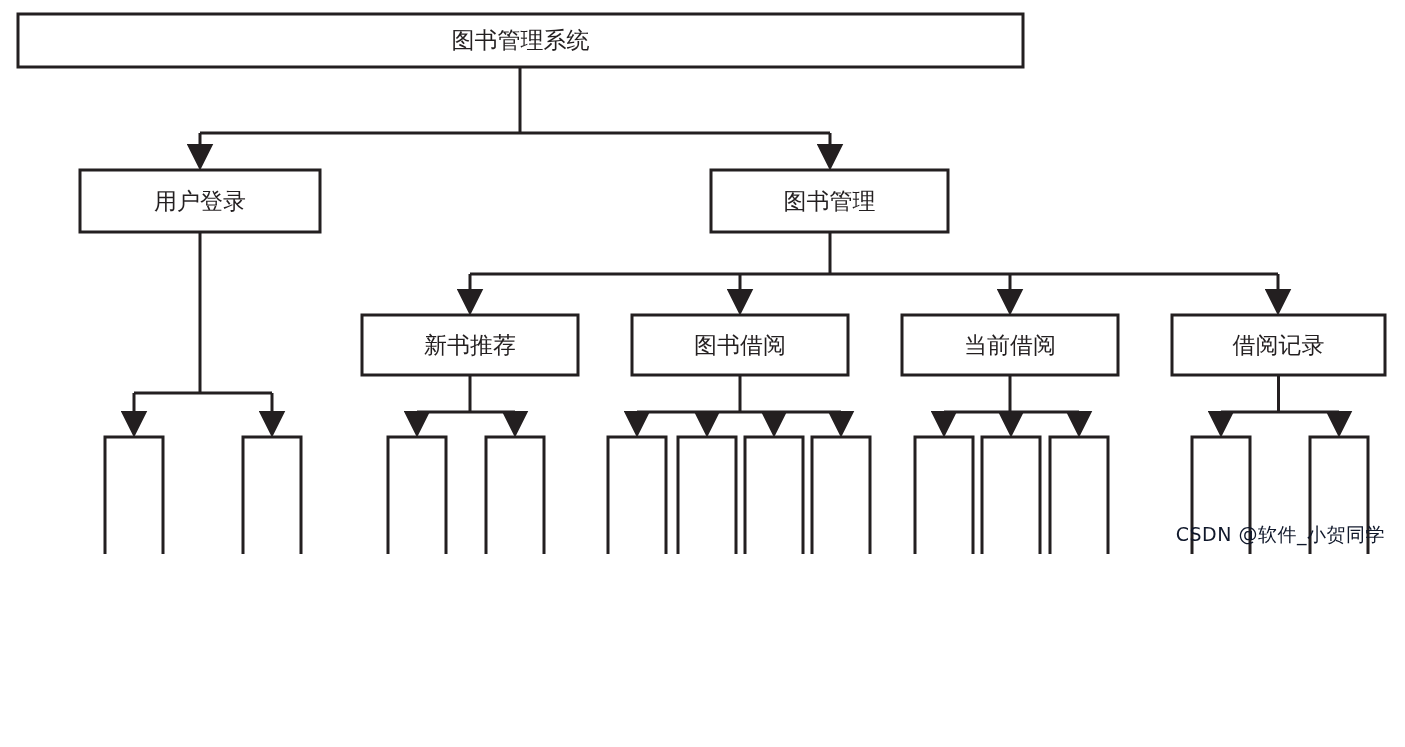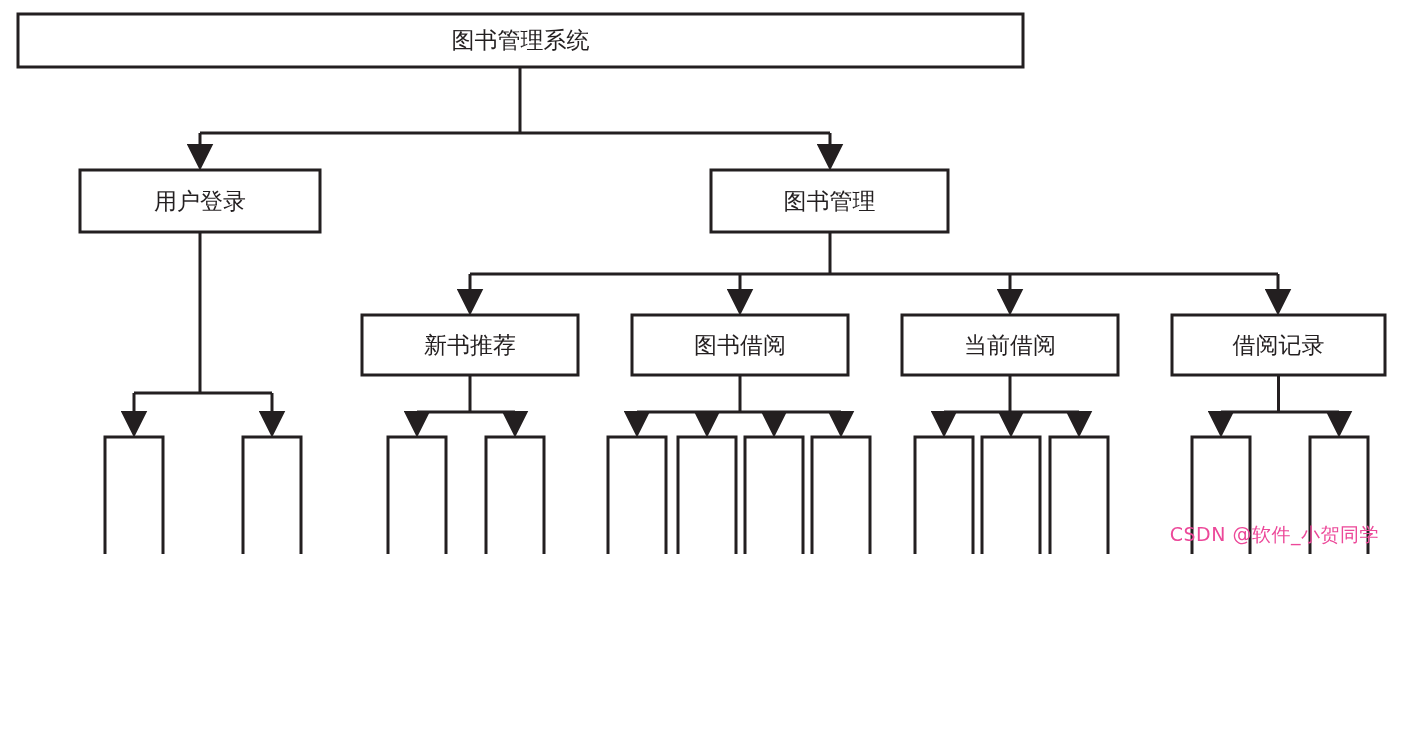--- a/index.html
+++ b/index.html
@@ -59,25 +59,25 @@
     text-orientation: upright;
     font-family: "DejaVu Sans", "Liberation Sans", sans-serif;
     font-size: 22px;
     line-height: 1.02;
     letter-spacing: 2px;
     color: #231f20;
     white-space: nowrap;
   }
   .watermark {
     position: absolute;
-    right: 26px;
+    right: 20px;
     bottom: 6px;
     font-family: "DejaVu Sans", "Liberation Sans", sans-serif;
     font-size: 19px;
-    color: #ec4899;
+    color: #0f172a;
     letter-spacing: 0.5px;
     white-space: nowrap;
   }
 </style>
 </head>
 <body>
 
 <div id="diagram-root">
 
   <svg class="flow" viewBox="0 0 1405 747">

